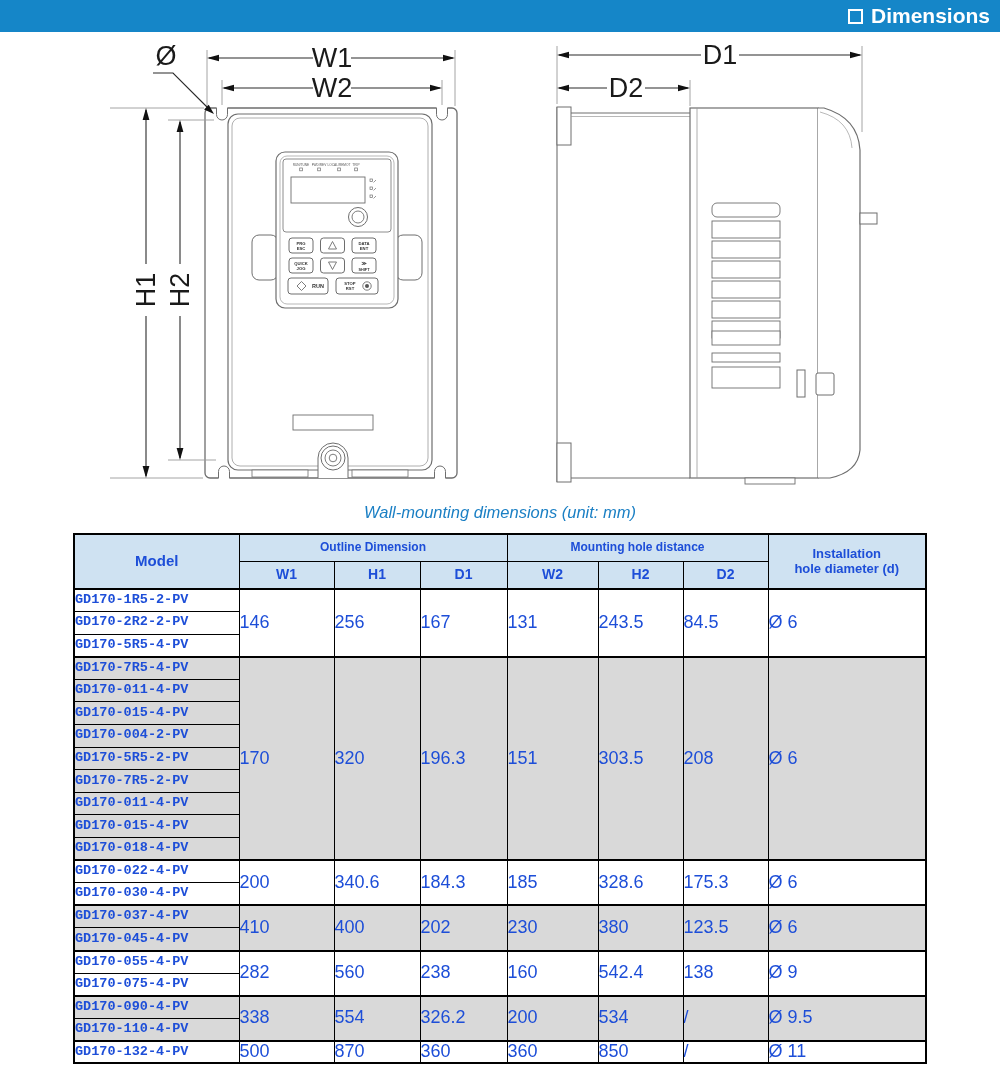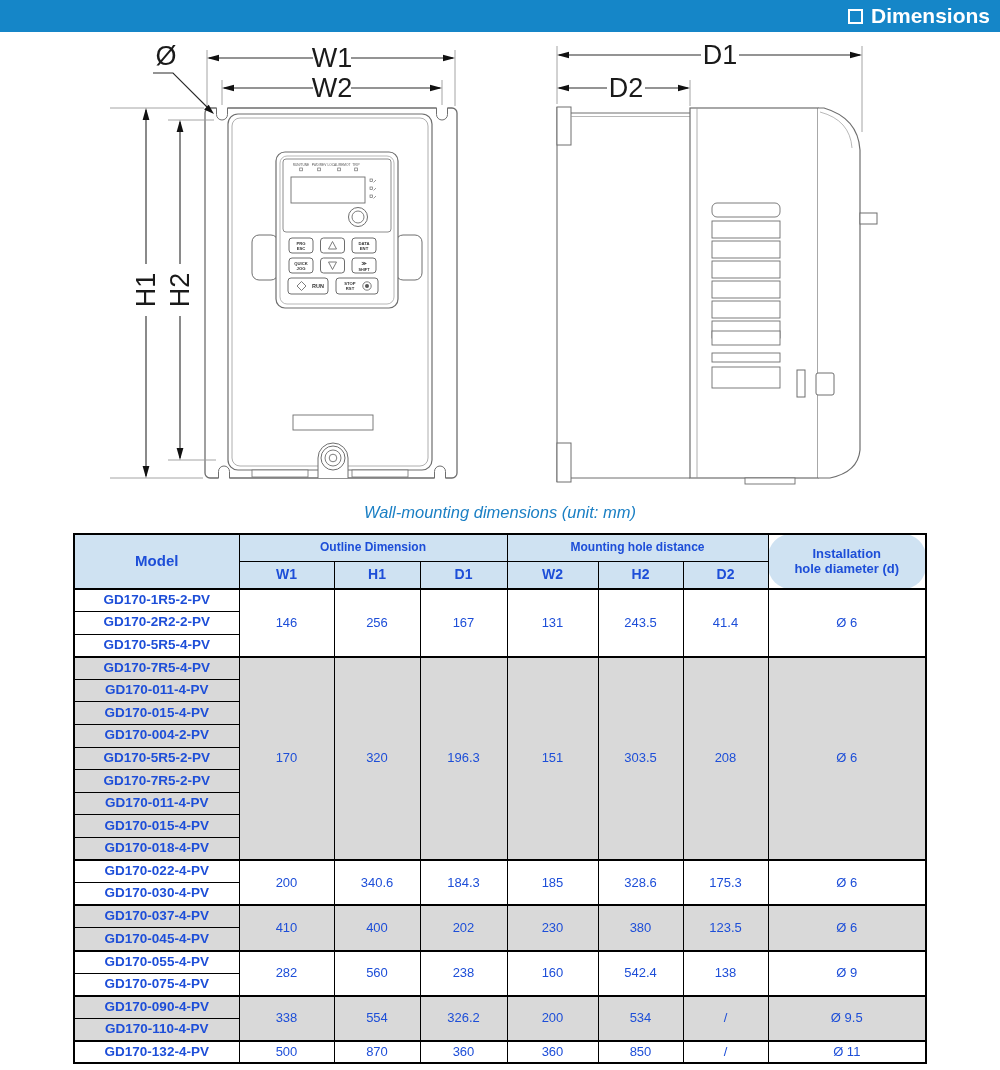--- a/index.html
+++ b/index.html
@@ -51,28 +51,28 @@
   table.dims th,table.dims td{
     border:1px solid #000;padding:0;line-height:1.1;
     overflow:hidden;white-space:nowrap;
   }
   table.dims thead tr.h1{height:27px;}
   table.dims thead tr.h2{height:28px;}
   table.dims thead th{background:var(--table-head-bg);font-weight:bold;text-align:center;}
   th.group-head{font-size:12px;}
   th.model-head{font-size:15px;}
   th.sub-head{font-size:14px;}
-  th.install-head{font-size:13px;line-height:1.25;border-radius:23px;}
+  th.install-head{font-size:13px;line-height:1.25;}
   table.dims tbody tr{height:22.6px;}
   table.dims tbody tr.group-start td{border-top:2px solid #000;}
   table.dims tbody tr.shaded td{background:var(--row-shaded);}
   td.model-cell{
-    text-align:center;font-weight:bold;font-size:13.5px;padding-left:5px;
-  }
-  td.value-cell{text-align:center;font-size:13px;}
+    text-align:left;font-weight:bold;font-size:13.5px;padding-left:5px;font-family:Liberation Mono, monospace;
+  }
+  td.value-cell{font-size:18px;}
 </style>
 </head>
 <body>
 
 <div class="topbar">
   <span class="sq"></span>
   <span>Dimensions</span>
 </div>
 
 <svg class="drawing" width="1000" height="471" viewBox="0 0 1000 471">
@@ -318,21 +318,21 @@
     </tr>
   </thead>
   <tbody>
       <tr class="group-start">
         <td class="model-cell">GD170-1R5-2-PV</td>
         <td class="value-cell" rowspan="3">146</td>
         <td class="value-cell" rowspan="3">256</td>
         <td class="value-cell" rowspan="3">167</td>
         <td class="value-cell" rowspan="3">131</td>
         <td class="value-cell" rowspan="3">243.5</td>
-        <td class="value-cell" rowspan="3">41.4</td>
+        <td class="value-cell" rowspan="3">84.5</td>
         <td class="value-cell diameter-cell" rowspan="3">Ø 6</td>
       </tr>
       <tr>
         <td class="model-cell">GD170-2R2-2-PV</td>
       </tr>
       <tr>
         <td class="model-cell">GD170-5R5-4-PV</td>
       </tr>
       <tr class="shaded group-start">
         <td class="model-cell">GD170-7R5-4-PV</td>

